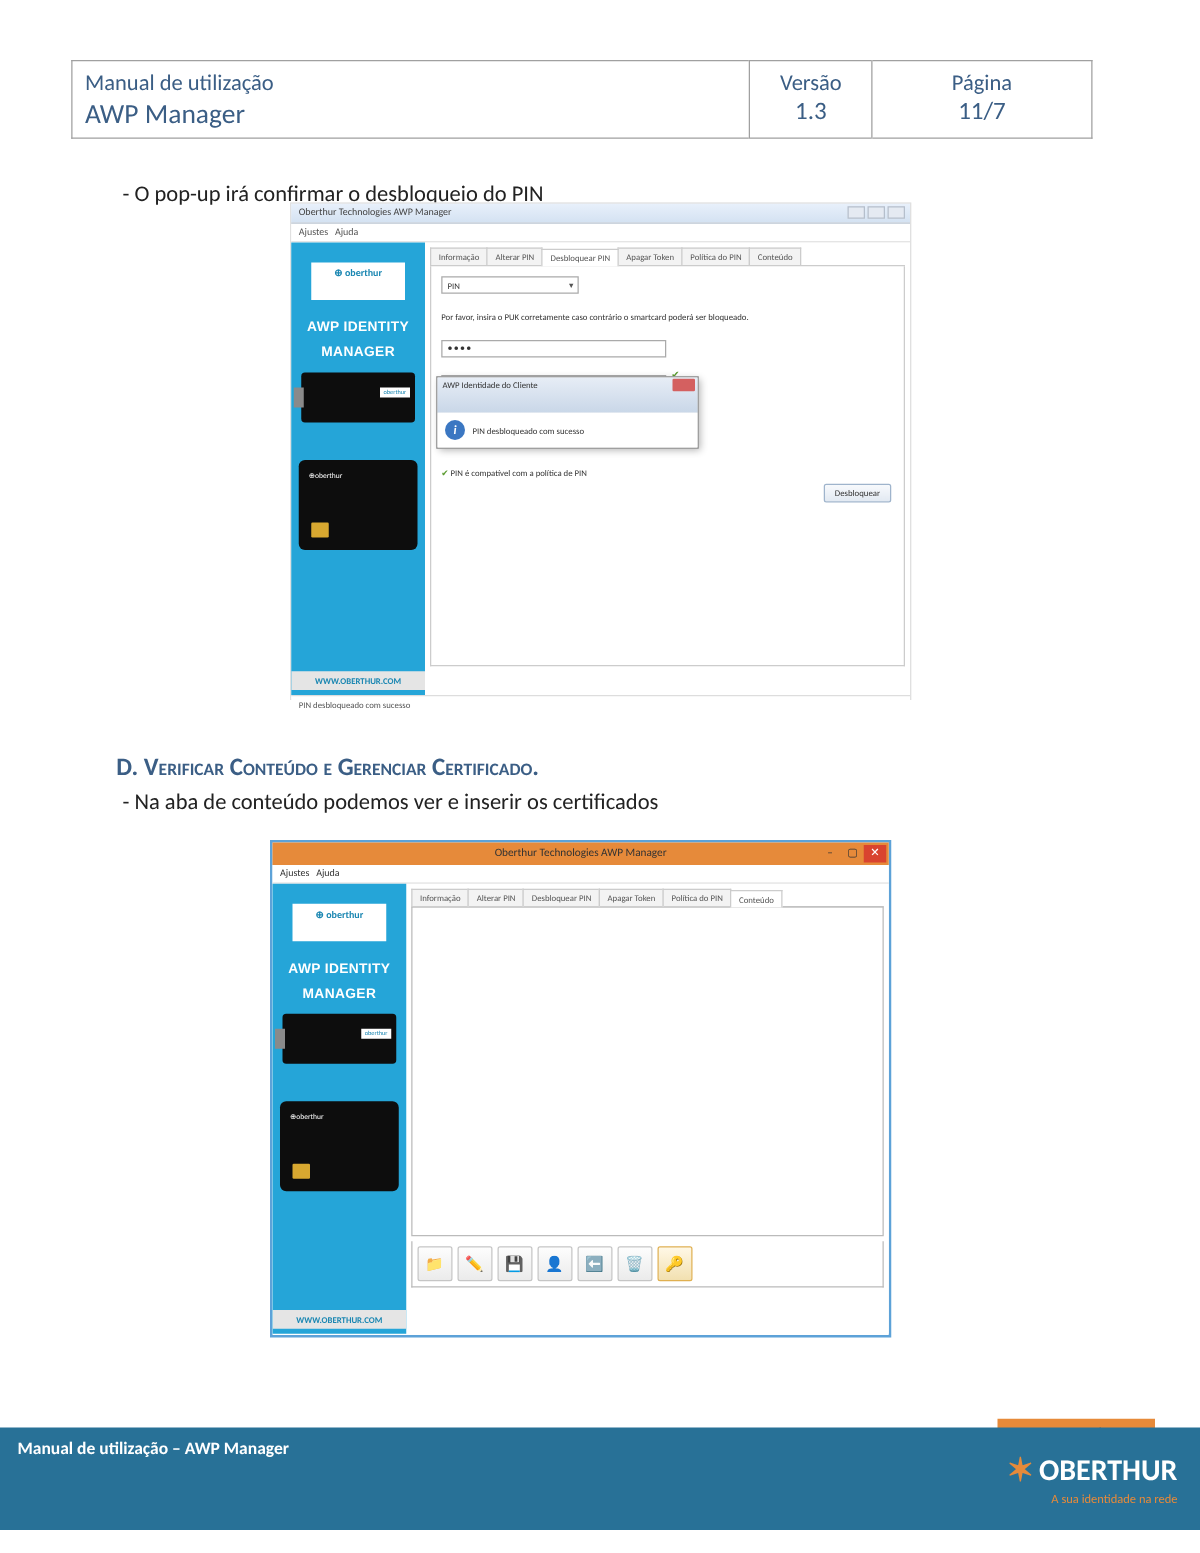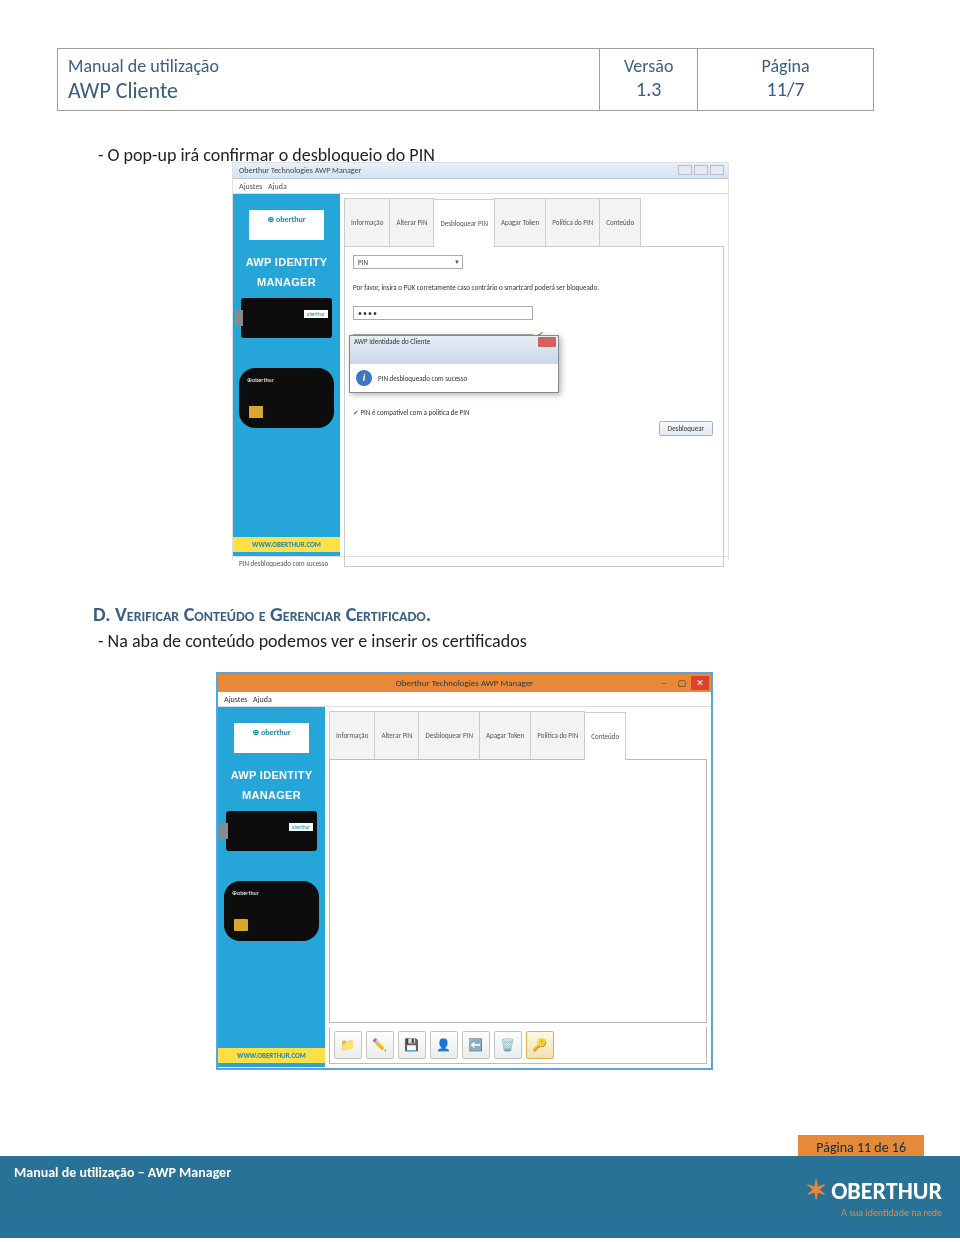--- a/index.html
+++ b/index.html
@@ -24,28 +24,28 @@
   .winctrls { position: absolute; right: 4px; top: 2px; display: flex; gap: 2px; }
   .winctrls span { width: 14px; height: 10px; background: #e5eaf2; border: 1px solid #b5bfcc; display: inline-block; }
   .shot1-menu { background: #fff; font-size: 8px; color: #555; padding: 2px 6px; border-bottom: 1px solid #ddd; }
   .shot1-body { display: flex; height: 362px; background: #fff; }
   .sidebar { width: 107px; background: #25a5d8; position: relative; overflow: hidden; }
   .sb-logo { background: #fff; margin: 16px; height: 30px; font-size: 8px; text-align: center; color: #1b87b2; padding-top: 4px; font-weight: bold; }
   .sb-text { color: #fff; text-align: center; font-size: 11px; font-weight: bold; margin-top: 8px; letter-spacing: 0.3px; font-family: Arial, sans-serif; }
   .sb-token { margin: 10px 8px; height: 40px; background: #0d0d0d; border-radius: 3px; position: relative; }
   .sb-token::before { content: ""; position: absolute; left: -6px; top: 12px; width: 8px; height: 16px; background: #8a8a8a; }
   .sb-token-label { position: absolute; right: 4px; top: 12px; background: #fff; font-size: 5px; color: #1b87b2; padding: 1px 3px; }
-  .sb-card { margin: 30px 6px 0; height: 60px; background: #0d0d0d; border-radius: 16px; position: relative; }
+  .sb-card { margin: 30px 6px 0; height: 72px; background: #0d0d0d; border-radius: 5px; position: relative; }
   .sb-card-chip { position: absolute; left: 10px; bottom: 10px; width: 14px; height: 12px; background: #d8a830; border-radius: 1px; }
   .sb-card-logo { position: absolute; left: 8px; top: 8px; color: #fff; font-size: 6px; }
-  .sb-url { position: absolute; bottom: 4px; width: 100%; background: #fde047; text-align: center; font-size: 7px; color: #1b87b2; padding: 3px 0; font-weight: bold; }
+  .sb-url { position: absolute; bottom: 4px; width: 100%; background: #e5e5e5; text-align: center; font-size: 7px; color: #1b87b2; padding: 3px 0; font-weight: bold; }
 
   .mainarea { flex: 1; padding: 4px; position: relative; }
   .tabs { display: flex; font-size: 7px; border-bottom: 1px solid #ccc; }
-  .tab { padding: 19px 6px; background: #f3f3f3; border: 1px solid #ccc; border-bottom: none; margin-right: -1px; color: #555; }
+  .tab { padding: 2px 6px; background: #f3f3f3; border: 1px solid #ccc; border-bottom: none; margin-right: -1px; color: #555; }
   .tab.active { background: #fff; position: relative; top: 1px; }
 
   .tabcontent { padding: 8px; font-size: 8px; color: #333; border: 1px solid #ccc; border-top: none; height: 320px; position: relative; }
   .pin-select { width: 110px; height: 14px; border: 1px solid #aaa; font-size: 7px; background: #fff; display: flex; align-items: center; padding: 0 4px; position: relative; }
   .pin-select::after { content: "▼"; position: absolute; right: 2px; font-size: 6px; color: #555; }
   .instr { margin-top: 14px; font-size: 7px; color: #333; }
   .pwfield { margin-top: 14px; width: 180px; height: 14px; border: 1px solid #aaa; background: #fff; font-size: 8px; padding: 0 4px; letter-spacing: 1px; display: flex; align-items: center; }
   .check { color: #5a9b2f; font-size: 8px; margin-left: 4px; }
   .pin-ok { margin-top: 60px; font-size: 7px; color: #333; }
   .pin-ok::before { content: "✔ "; color: #5a9b2f; }
@@ -71,38 +71,38 @@
   .shot2-cls { background: #d9432f; color: #fff; }
   .shot2-menu { background: #fff; font-size: 8px; color: #333; padding: 2px 6px; border-bottom: 1px solid #ddd; }
   .shot2-body { display: flex; height: 360px; background: #fff; }
   .mainarea2 { flex: 1; padding: 4px; }
   .content-box { border: 1px solid #bbb; height: 264px; margin-top: -1px; }
   .toolbar { display: flex; gap: 4px; margin-top: 4px; border: 1px solid #bbb; border-top: none; padding: 4px; }
   .tbtn { width: 28px; height: 28px; background: linear-gradient(#fdfdfd,#ebebeb); border: 1px solid #c5c5c5; border-radius: 2px; display: flex; align-items: center; justify-content: center; font-size: 12px; }
   .tbtn.key { border: 1px solid #e0b050; background: linear-gradient(#fff8e6,#f2e0b0); }
 
   
-  .footer { position: absolute; bottom: 4px; left: 0; width: 100%; height: 82px; background: #287197; color: #fff; font-size: 14px; }
+  .footer { position: absolute; bottom: 18px; left: 0; width: 100%; height: 82px; background: #287197; color: #fff; font-size: 14px; }
   .page-tag { position: absolute; right: 36px; bottom: 82px; background: #e68a3a; color: #0f2c3d; padding: 4px 18px; font-size: 14px; }
   .foot-title { font-weight: bold; padding: 8px 14px 2px; }
   .foot-text { padding: 0 14px; font-size: 14px; max-width: 760px; }
   .foot-logo { position: absolute; right: 18px; top: 18px; text-align: right; }
   .foot-logo-main { font-size: 24px; font-weight: bold; color: #fff; display: flex; align-items: center; gap: 4px; justify-content: flex-end; }
   .foot-logo-icon { color: #e68a3a; font-size: 26px; }
   .foot-logo-sub { font-size: 10px; color: #e68a3a; }
 </style>
 </head>
 <body>
 
 <table class="header-table">
   <tbody>
       <tr>
     <td class="col-main">
       <div class="hdr-label">Manual de utilização</div>
-      <div class="hdr-title">AWP Cliente</div>
+      <div class="hdr-title">AWP Manager</div>
     </td>
     <td class="col-ver">
       <div class="hdr-label">Versão</div>
       <div class="hdr-num">1.3</div>
     </td>
     <td class="col-page">
       <div class="hdr-label">Página</div>
       <div class="hdr-num">11/7</div>
     </td>
   </tr>

